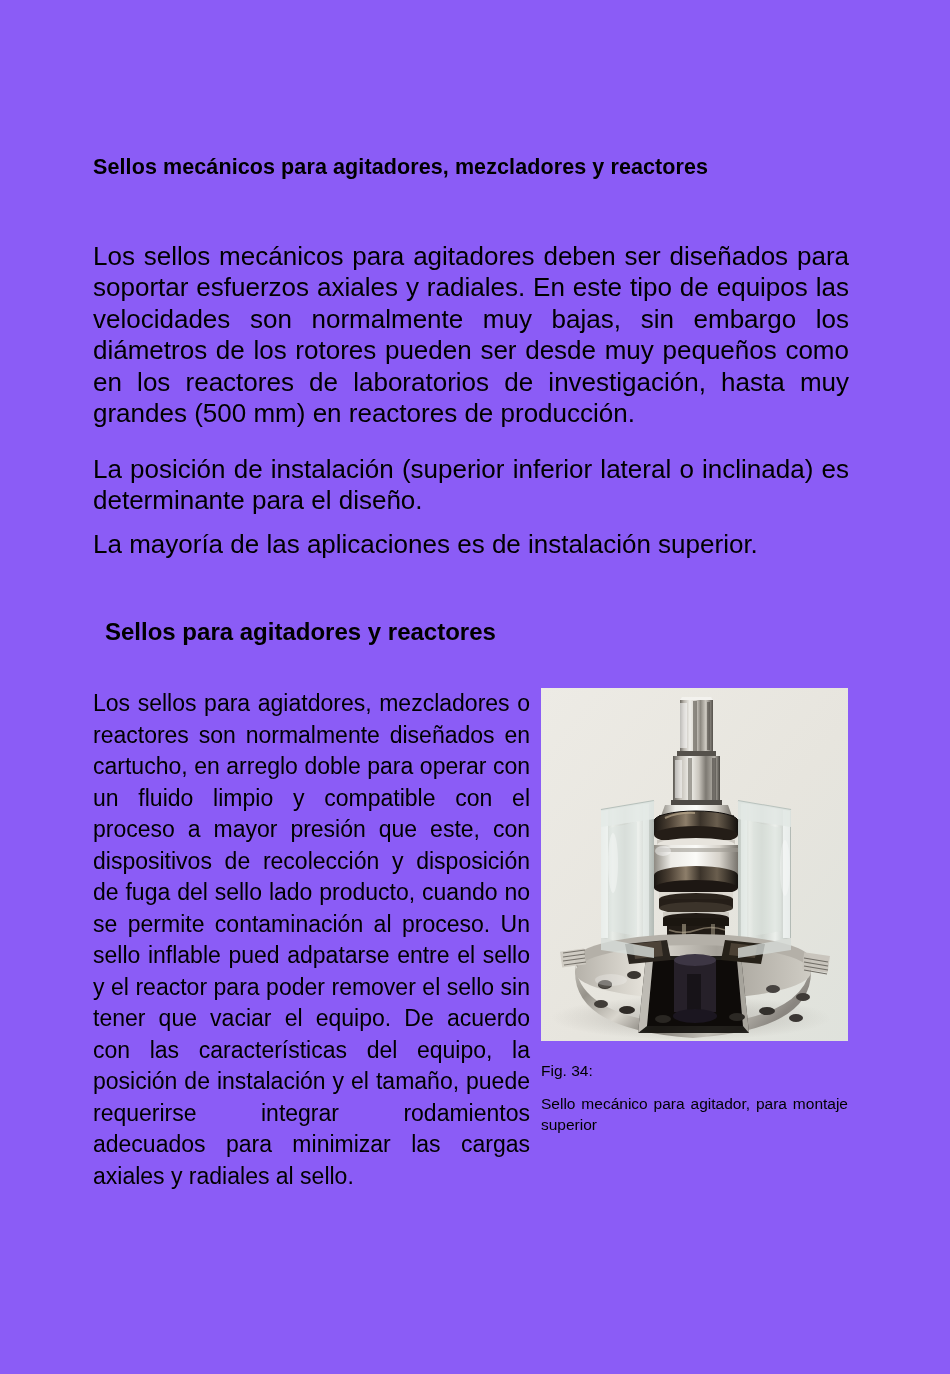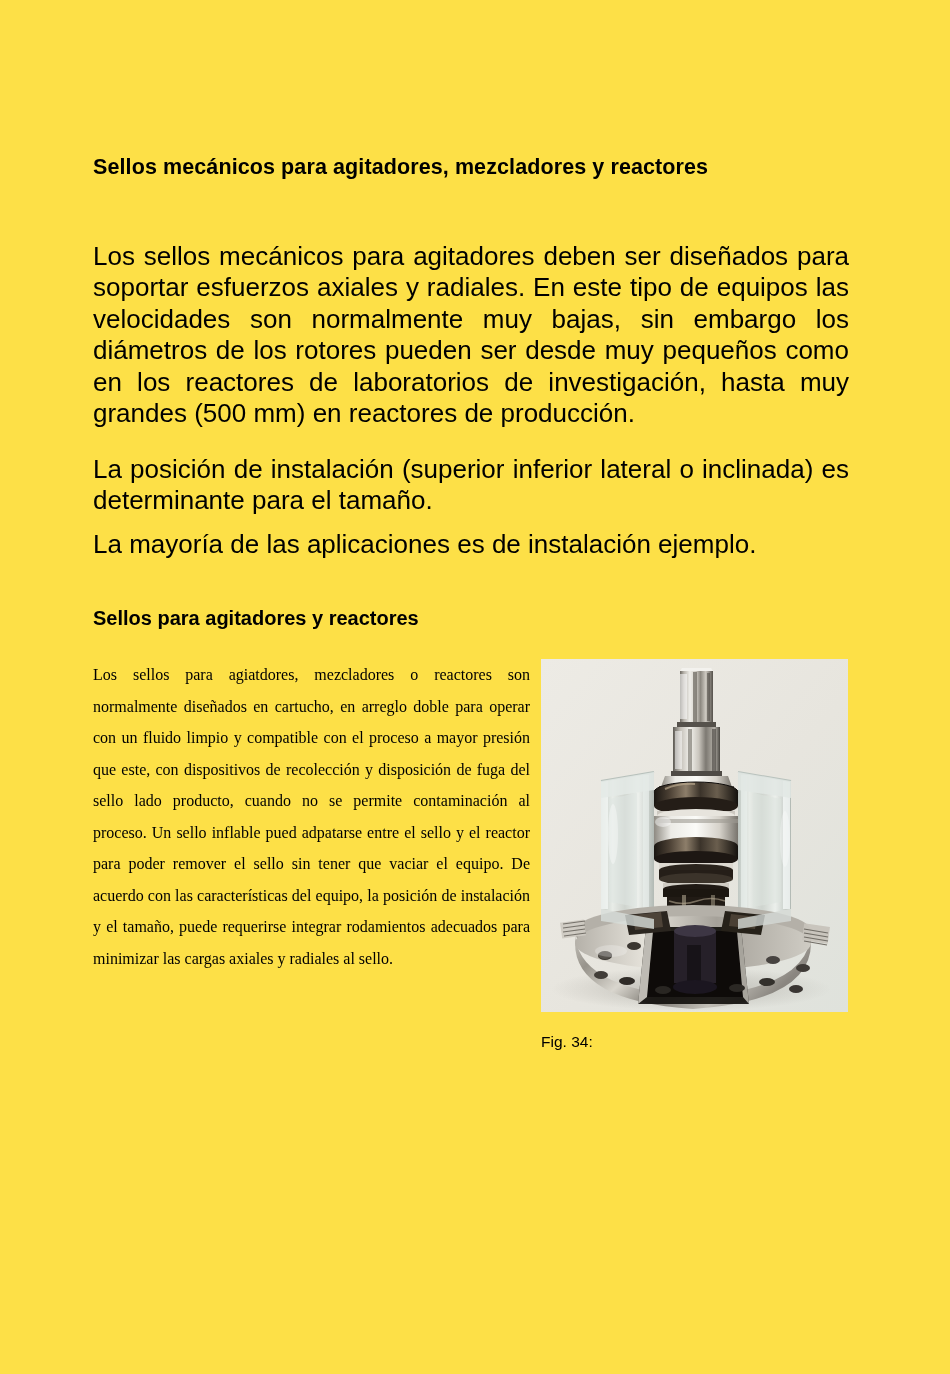--- a/index.html
+++ b/index.html
@@ -13,42 +13,42 @@
     font-family: "Liberation Sans", sans-serif;
     color: #000000;
     position: relative;
     overflow: hidden;
   }
   .page {
     position: absolute;
     left: 0; top: 0;
     width: 950px;
     height: 1374px;
-    background: #fde047;
+    background: #8b5cf6;
   }
   .content {
     position: absolute;
     left: 93px;
     top: 155px;
     width: 756px;
   }
 
   h1.doc-title {
     font-size: 21.5px;
     font-weight: bold;
     letter-spacing: 0.1px;
     margin: 0 0 0 0;
     line-height: 1.2;
     font-family: "Liberation Sans", sans-serif;
   }
 
   h2.section-title {
-    font-size: 20px;
+    font-size: 24px;
     font-weight: bold;
-    margin: 0;
+    margin: 12px;
     line-height: 1.2;
     font-family: "Liberation Sans", sans-serif;
   }
 
   p.body-text {
     font-size: 26px;
     line-height: 31.5px;
     text-align: justify;
     text-justify: inter-word;
     margin: 0;
@@ -81,25 +81,25 @@
   }
   .caption-line {
     font-size: 15.5px;
     line-height: 21px;
     font-family: "Liberation Sans", sans-serif;
     text-align: justify;
   }
   .caption-num { margin-bottom: 12px; }
 
   .column-text {
-    font-size: 16px;
+    font-size: 23px;
     line-height: 31.5px;
     text-align: justify;
     margin: 0;
-    font-family: Liberation Serif, serif;
+    font-family: Liberation Sans, sans-serif;
   }
   .clearfix::after { content: ""; display: block; clear: both; }
 
   
   .photo-svg { display:block; width:100%; height:100%; }
 </style>
 </head>
 <body>
 
 <div class="page">
@@ -107,24 +107,24 @@
 
     <h1 class="doc-title">Sellos mecánicos para agitadores, mezcladores y reactores</h1>
 
     <div class="spacer-after-title"></div>
 
     <p class="body-text">Los sellos mecánicos para agitadores deben ser diseñados para soportar esfuerzos axiales y radiales. En este tipo de equipos las velocidades son normalmente muy bajas, sin embargo los diámetros de los rotores pueden ser desde muy pequeños como en los reactores de laboratorios de investigación, hasta muy grandes (500 mm) en reactores de producción.</p>
     <div class="para-gap"></div>
 
     <div class="para-gap"></div>
 
-    <p class="body-text">La posición de instalación (superior inferior lateral o inclinada) es determinante para el tamaño.</p>
+    <p class="body-text">La posición de instalación (superior inferior lateral o inclinada) es determinante para el diseño.</p>
     <div class="para-gap"></div>
 
-    <p class="body-text">La mayoría de las aplicaciones es de instalación ejemplo.</p>
+    <p class="body-text">La mayoría de las aplicaciones es de instalación superior.</p>
 
     <div class="gap-before-section"></div>
     <h2 class="section-title">Sellos para agitadores y reactores</h2>
     <div class="gap-after-section"></div>
 
     <div class="clearfix">
 
       <figure class="figure-block">
         <div class="figure-photo">
           <svg class="photo-svg" viewBox="0 0 307 353" preserveAspectRatio="none">
@@ -332,20 +332,21 @@
               <ellipse cx="122" cy="163" rx="8" ry="5" fill="#ffffff" opacity="0.45"></ellipse>
               <ellipse cx="72" cy="175" rx="5" ry="30" fill="#ffffff" opacity="0.35"></ellipse>
               <ellipse cx="244" cy="180" rx="5" ry="28" fill="#ffffff" opacity="0.3"></ellipse>
               <ellipse cx="70" cy="292" rx="16" ry="6" fill="#ffffff" opacity="0.25"></ellipse>
             </g>
           </svg>
         </div>
 
         <figcaption class="caption-wrap">
           <div class="caption-line caption-num">Fig. 34:</div>
+          <div class="caption-line">Sello mecánico para agitador, para montaje superior</div>
         </figcaption>
       </figure>
 
       <p class="column-text">Los sellos para agiatdores, mezcladores o reactores son normalmente diseñados en cartucho, en arreglo doble para operar con un fluido limpio y compatible con el proceso a mayor presión que este, con dispositivos de recolección y disposición de fuga del sello lado producto, cuando no se permite contaminación al proceso. Un sello inflable pued adpatarse entre el sello y el reactor para poder remover el sello sin tener que vaciar el equipo. De acuerdo con las características del equipo, la posición de instalación y el tamaño, puede requerirse integrar rodamientos adecuados para minimizar las cargas axiales y radiales al sello.</p>
     </div>
 
   </div>
 </div>
 
 </body></html>

